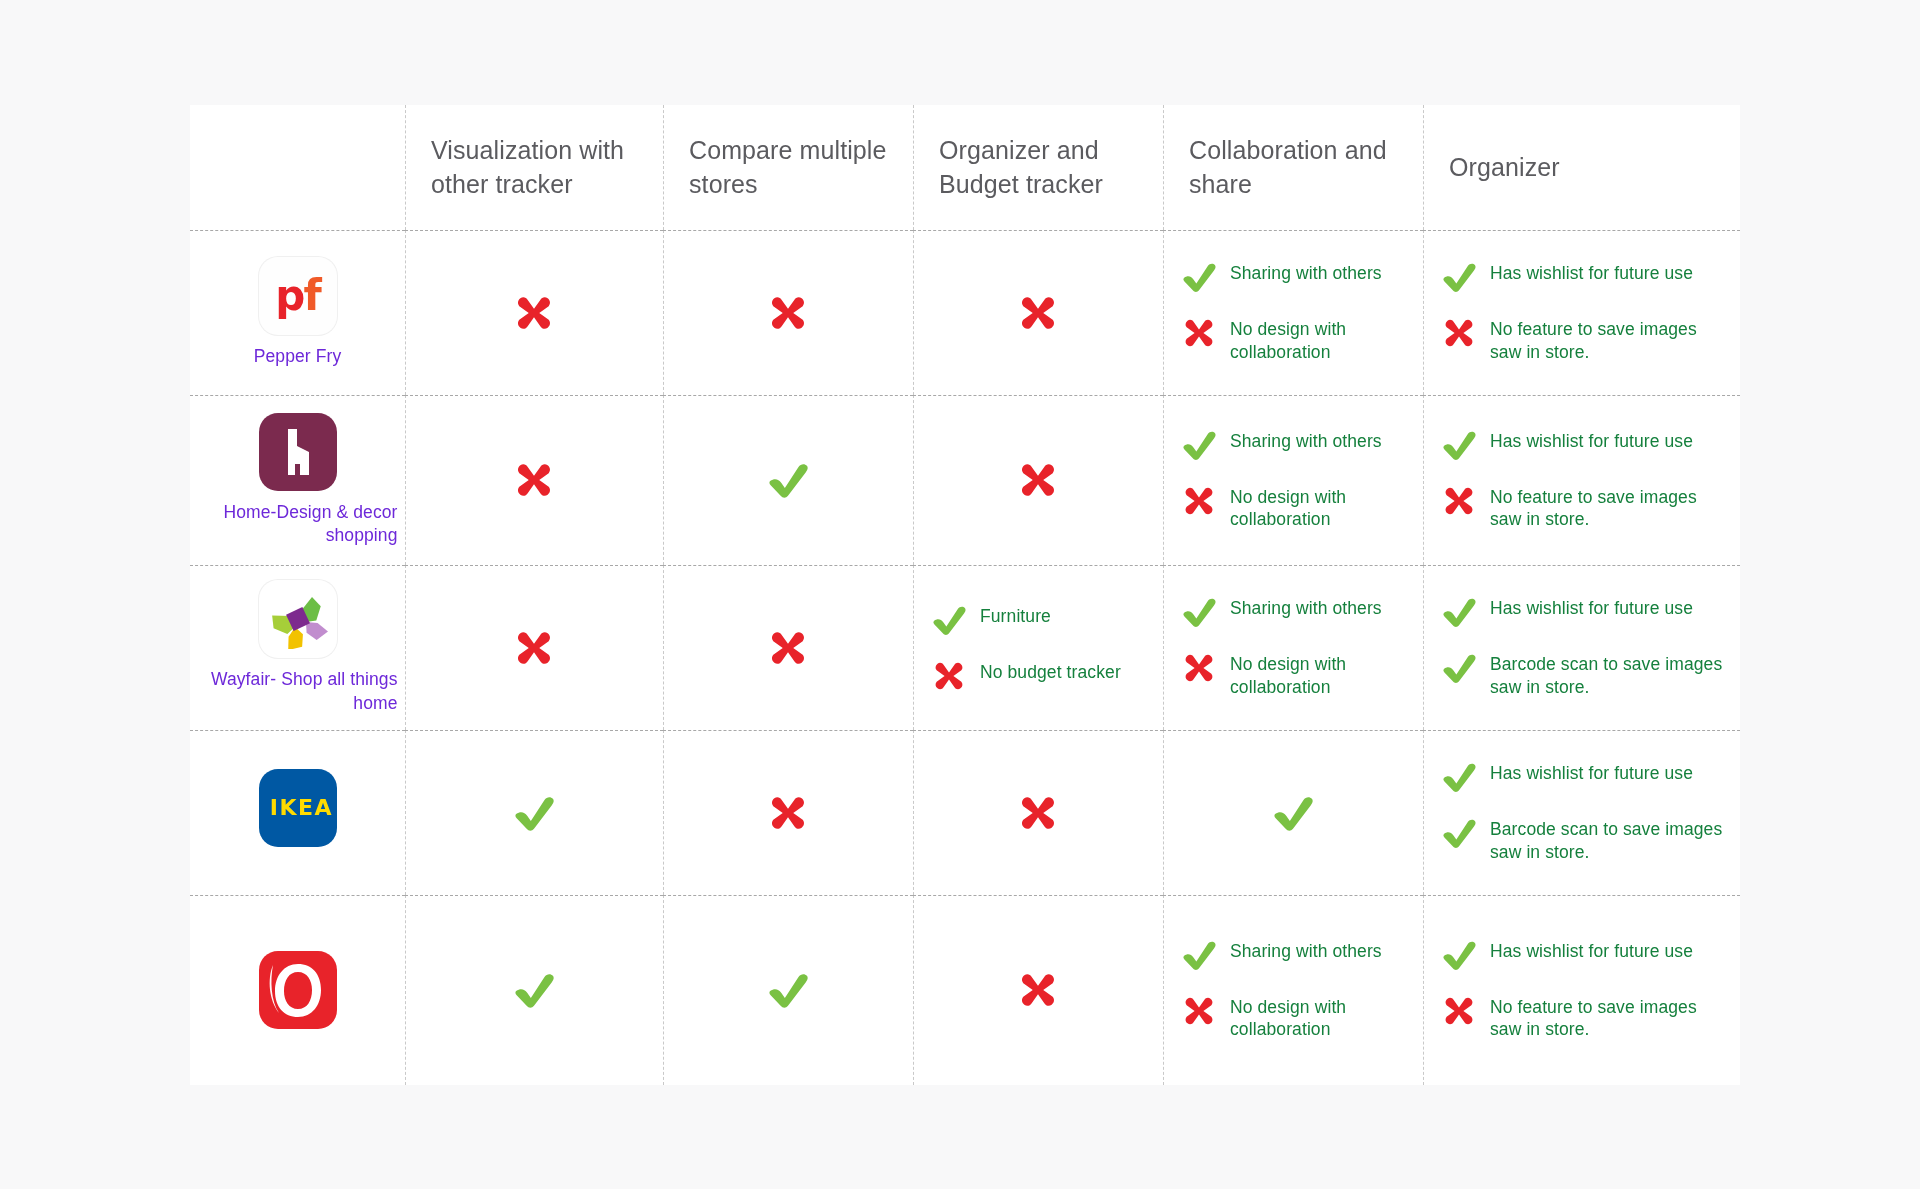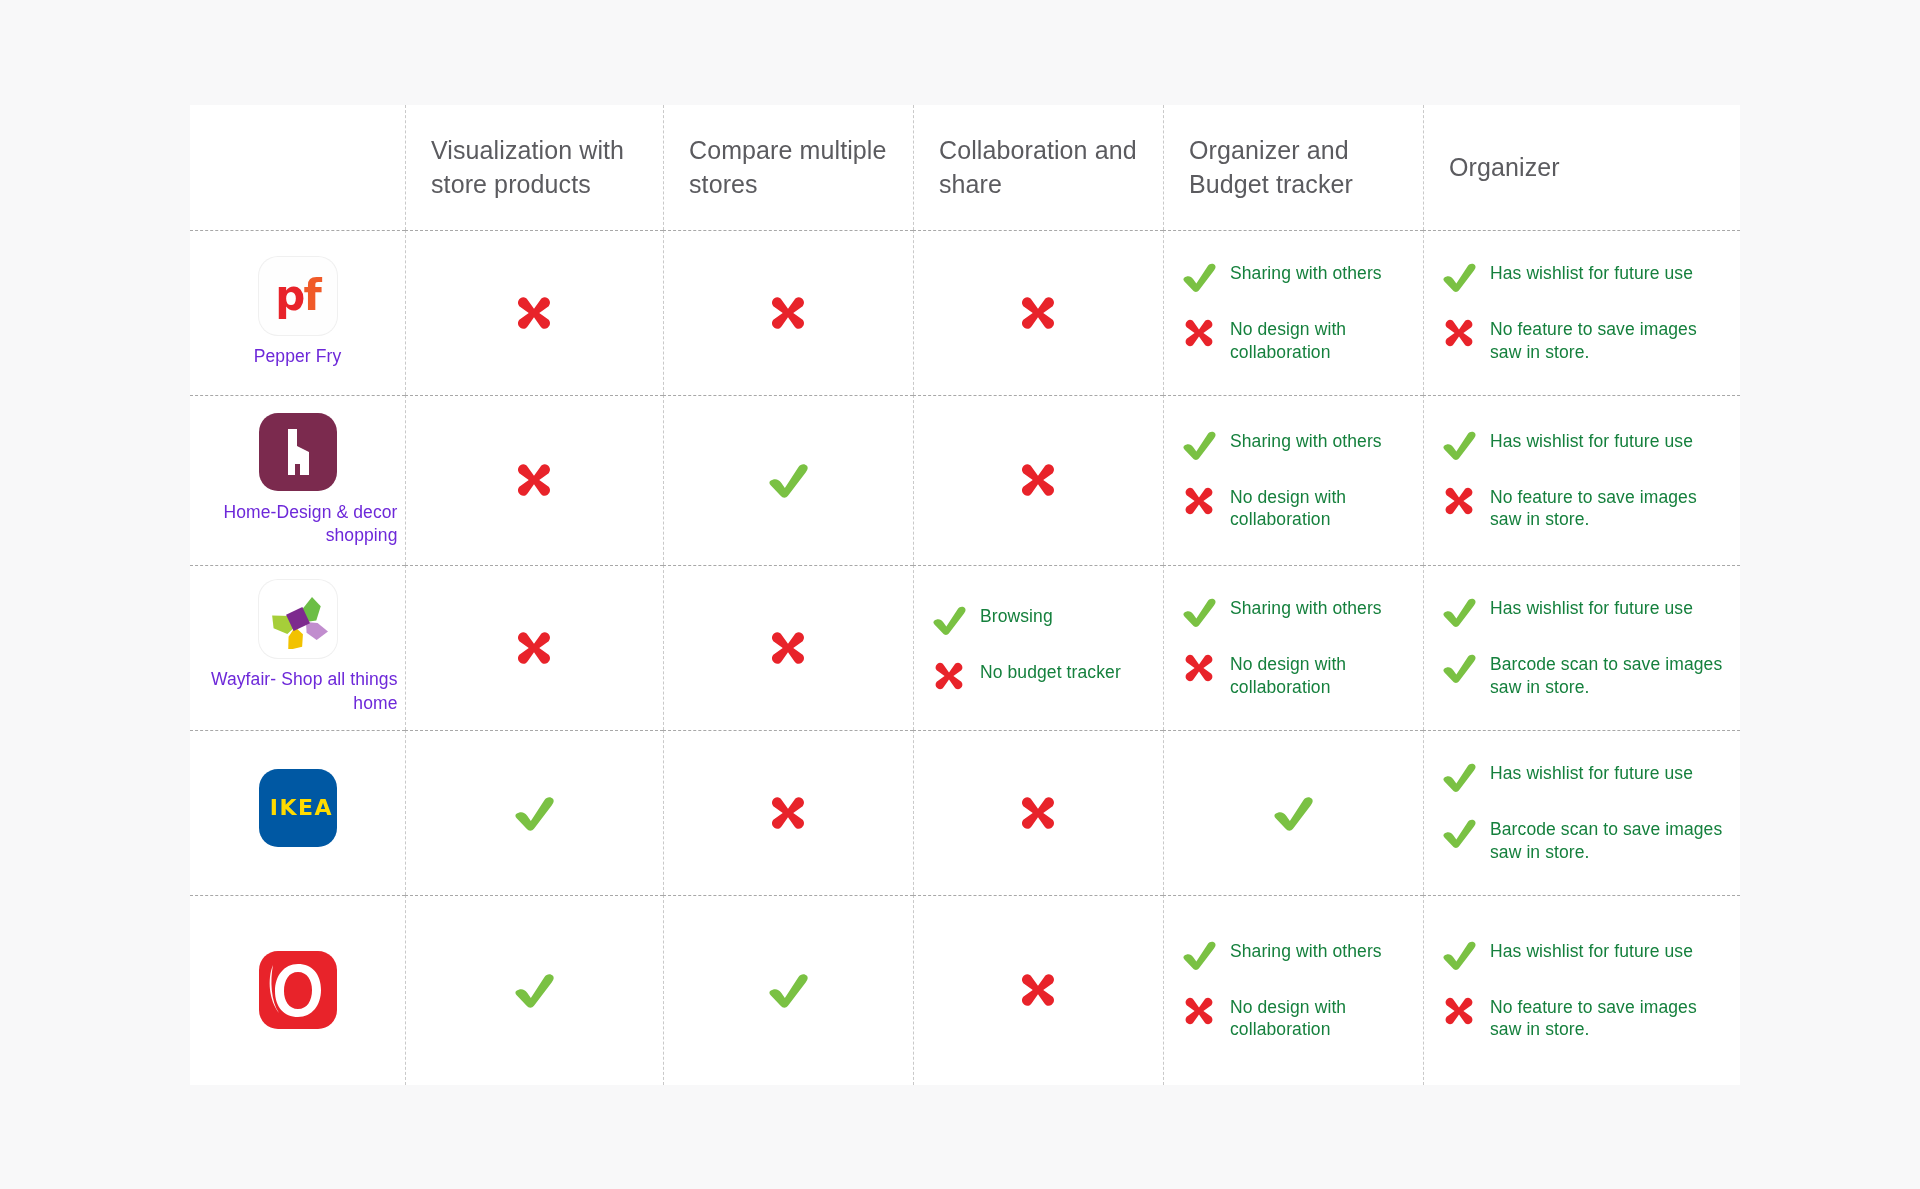--- a/index.html
+++ b/index.html
@@ -162,30 +162,30 @@
   .glyph.big { width: 42px; height: 36px; }
 </style>
 </head>
 <body>
 
 <div class="canvas">
   <div class="matrix">
 
     <div class="cell app"></div>
     <div class="cell hdr vline">
-      <span class="hdr-text">Visualization with store products</span>
+      <span class="hdr-text">Visualization with other tracker</span>
     </div>
     <div class="cell hdr vline">
       <span class="hdr-text">Compare multiple stores</span>
     </div>
     <div class="cell hdr vline">
+      <span class="hdr-text">Organizer and Budget tracker</span>
+    </div>
+    <div class="cell hdr vline">
       <span class="hdr-text">Collaboration and share</span>
-    </div>
-    <div class="cell hdr vline">
-      <span class="hdr-text">Organizer and Budget tracker</span>
     </div>
     <div class="cell hdr vline">
       <span class="hdr-text">Organizer</span>
     </div>
 
     <div class="cell app hline">
       <div class="ico ico-pf">
         <span class="pf"><span class="p">p</span><span class="f">f</span></span>
       </div>
       <div class="app-name">Pepper Fry</div>
@@ -349,21 +349,21 @@
               </svg></span>
           </div>
         </div>
     </div>
     <div class="cell hline vline">
       <div class="marks labelled">
         <div class="mark-row tight">
             <span class="glyph"><svg viewBox="0 0 40 34" width="100%" height="100%">
                 <path d="M3 18 C7 15 11 16 13.5 19.5 L17 24.5 L30 4.5 C32 1.5 36 1 38 3.5 C39.5 5.5 38.5 7.5 37 9.5 L20 32 C18 34.5 15 34.5 13 32 L3.5 22 C2 20.5 2 19 3 18 Z" fill="#7ac143"></path>
               </svg></span>
-            <span class="mark-label">Browsing</span>
+            <span class="mark-label">Furniture</span>
           </div>
         <div class="mark-row tight">
             <span class="glyph"><svg viewBox="0 0 40 34" width="100%" height="100%">
                 <path d="M7 3 C4.5 5 4 8 6 10.5 L15 17 L6 23.5 C4 26 4.5 29 7 31 C9.5 33 12.5 32 14 29.5 L20 21 L26 29.5 C27.5 32 30.5 33 33 31 C35.5 29 36 26 34 23.5 L25 17 L34 10.5 C36 8 35.5 5 33 3 C30.5 1 27.5 2 26 4.5 L20 13 L14 4.5 C12.5 2 9.5 1 7 3 Z" fill="#e8232a"></path>
               </svg></span>
             <span class="mark-label">No budget tracker</span>
           </div>
       </div>
     </div>
     <div class="cell hline vline">

